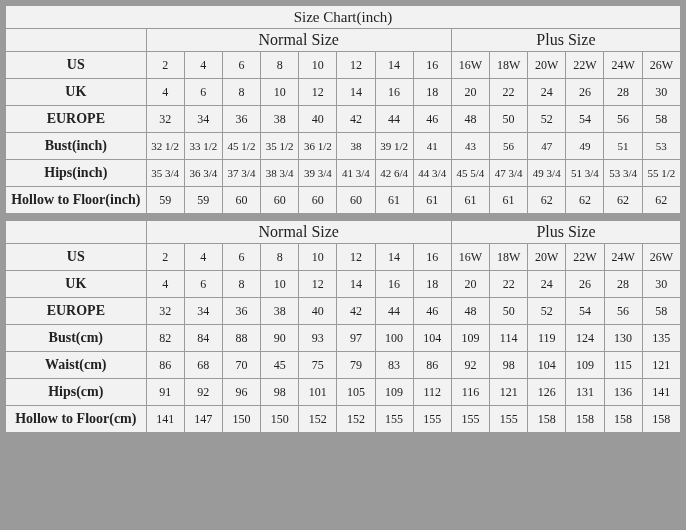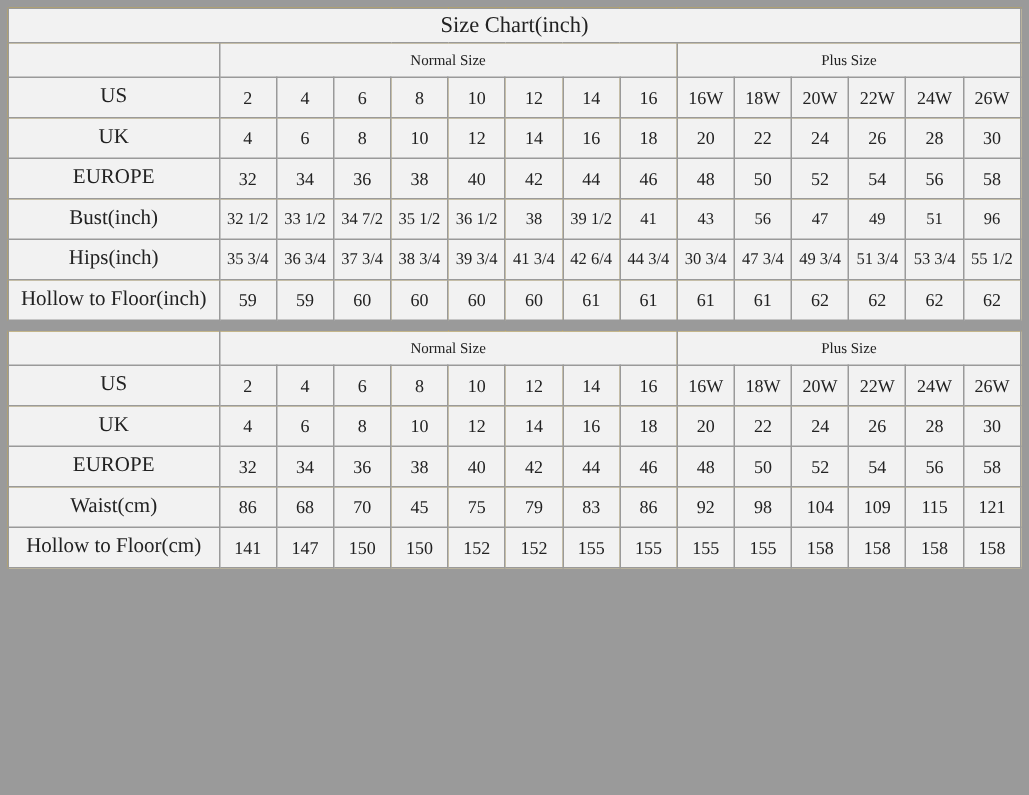--- a/index.html
+++ b/index.html
@@ -16,44 +16,45 @@
     box-sizing: border-box;
     padding: 5px 5px;
     background: #9a9a9a;
     display: flex;
     flex-direction: column;
     gap: 6px;
   }
   table.chart {
     width: 676px;
     border-collapse: collapse;
-    background: #eab308;
+    background: #c2410c;
     table-layout: fixed;
   }
   table.chart td {
     border: 1px solid #9a9a9a;
     text-align: center;
     vertical-align: middle;
     color: #222;
     font-family: "Liberation Serif", serif;
     background: #f2f2f2;
     padding: 0;
   }
   .title-cell {
     font-size: 15px;
     height: 22px;
     font-weight: normal;
   }
   .group-cell {
-    font-size: 10px;
+    font-size: 16px;
     height: 22px;
   }
   .rowlabel {
     font-size: 14px;
     height: 26px;
+    font-weight: bold;
   }
   .datacell {
     font-size: 12px;
     height: 26px;
   }
   .datacell.small {
     font-size: 11px;
   }
   .blank {
     background: #f2f2f2;
@@ -127,44 +128,44 @@
           <td class="datacell">50</td>
           <td class="datacell">52</td>
           <td class="datacell">54</td>
           <td class="datacell">56</td>
           <td class="datacell">58</td>
         </tr>
         <tr>
           <td class="rowlabel">Bust(inch)</td>
           <td class="datacell small">32 1/2</td>
           <td class="datacell small">33 1/2</td>
-          <td class="datacell small">34 7/2</td>
+          <td class="datacell small">45 1/2</td>
           <td class="datacell small">35 1/2</td>
           <td class="datacell small">36 1/2</td>
           <td class="datacell small">38</td>
           <td class="datacell small">39 1/2</td>
           <td class="datacell small">41</td>
           <td class="datacell small">43</td>
           <td class="datacell small">56</td>
           <td class="datacell small">47</td>
           <td class="datacell small">49</td>
           <td class="datacell small">51</td>
-          <td class="datacell small">96</td>
+          <td class="datacell small">53</td>
         </tr>
         <tr>
           <td class="rowlabel">Hips(inch)</td>
           <td class="datacell small">35 3/4</td>
           <td class="datacell small">36 3/4</td>
           <td class="datacell small">37 3/4</td>
           <td class="datacell small">38 3/4</td>
           <td class="datacell small">39 3/4</td>
           <td class="datacell small">41 3/4</td>
           <td class="datacell small">42 6/4</td>
           <td class="datacell small">44 3/4</td>
-          <td class="datacell small">30 3/4</td>
+          <td class="datacell small">45 5/4</td>
           <td class="datacell small">47 3/4</td>
           <td class="datacell small">49 3/4</td>
           <td class="datacell small">51 3/4</td>
           <td class="datacell small">53 3/4</td>
           <td class="datacell small">55 1/2</td>
         </tr>
         <tr>
           <td class="rowlabel">Hollow to Floor(inch)</td>
           <td class="datacell">59</td>
           <td class="datacell">59</td>
@@ -242,37 +243,71 @@
           <td class="datacell">44</td>
           <td class="datacell">46</td>
           <td class="datacell">48</td>
           <td class="datacell">50</td>
           <td class="datacell">52</td>
           <td class="datacell">54</td>
           <td class="datacell">56</td>
           <td class="datacell">58</td>
         </tr>
         <tr>
+          <td class="rowlabel">Bust(cm)</td>
+          <td class="datacell">82</td>
+          <td class="datacell">84</td>
+          <td class="datacell">88</td>
+          <td class="datacell">90</td>
+          <td class="datacell">93</td>
+          <td class="datacell">97</td>
+          <td class="datacell">100</td>
+          <td class="datacell">104</td>
+          <td class="datacell">109</td>
+          <td class="datacell">114</td>
+          <td class="datacell">119</td>
+          <td class="datacell">124</td>
+          <td class="datacell">130</td>
+          <td class="datacell">135</td>
+        </tr>
+        <tr>
           <td class="rowlabel">Waist(cm)</td>
           <td class="datacell">86</td>
           <td class="datacell">68</td>
           <td class="datacell">70</td>
           <td class="datacell">45</td>
           <td class="datacell">75</td>
           <td class="datacell">79</td>
           <td class="datacell">83</td>
           <td class="datacell">86</td>
           <td class="datacell">92</td>
           <td class="datacell">98</td>
           <td class="datacell">104</td>
           <td class="datacell">109</td>
           <td class="datacell">115</td>
           <td class="datacell">121</td>
         </tr>
         <tr>
+          <td class="rowlabel">Hips(cm)</td>
+          <td class="datacell">91</td>
+          <td class="datacell">92</td>
+          <td class="datacell">96</td>
+          <td class="datacell">98</td>
+          <td class="datacell">101</td>
+          <td class="datacell">105</td>
+          <td class="datacell">109</td>
+          <td class="datacell">112</td>
+          <td class="datacell">116</td>
+          <td class="datacell">121</td>
+          <td class="datacell">126</td>
+          <td class="datacell">131</td>
+          <td class="datacell">136</td>
+          <td class="datacell">141</td>
+        </tr>
+        <tr>
           <td class="rowlabel">Hollow to Floor(cm)</td>
           <td class="datacell">141</td>
           <td class="datacell">147</td>
           <td class="datacell">150</td>
           <td class="datacell">150</td>
           <td class="datacell">152</td>
           <td class="datacell">152</td>
           <td class="datacell">155</td>
           <td class="datacell">155</td>
           <td class="datacell">155</td>

